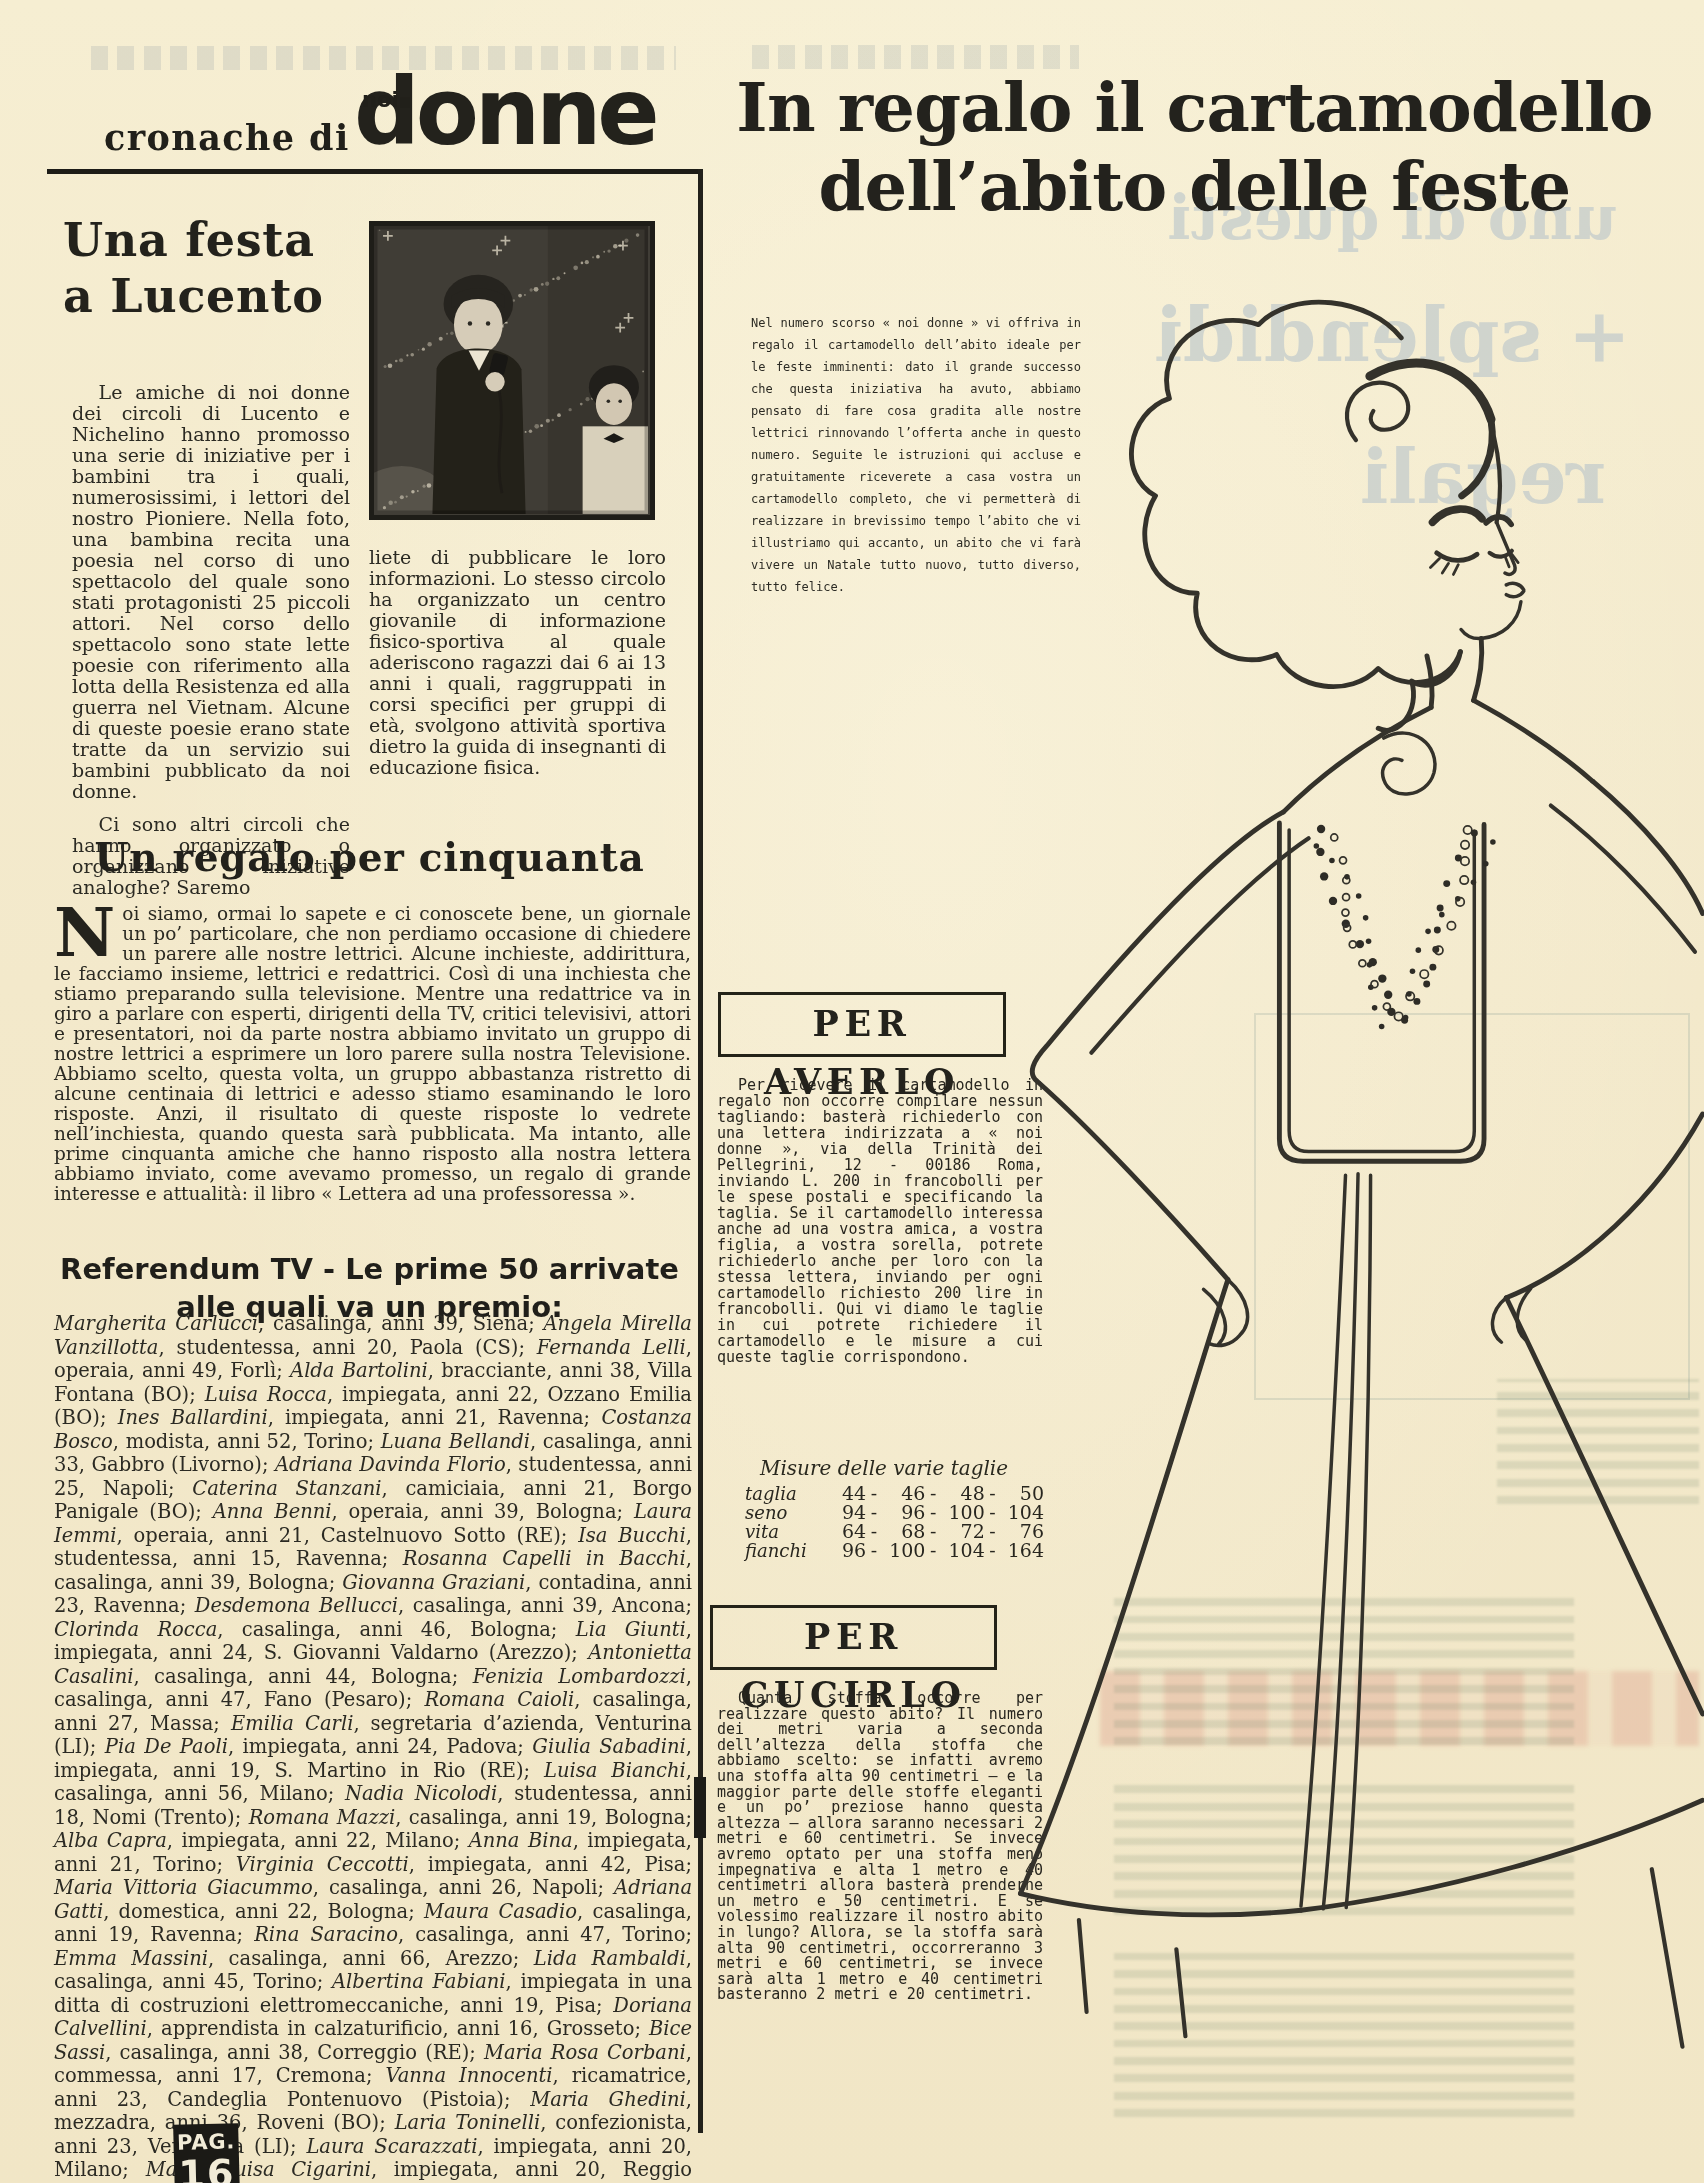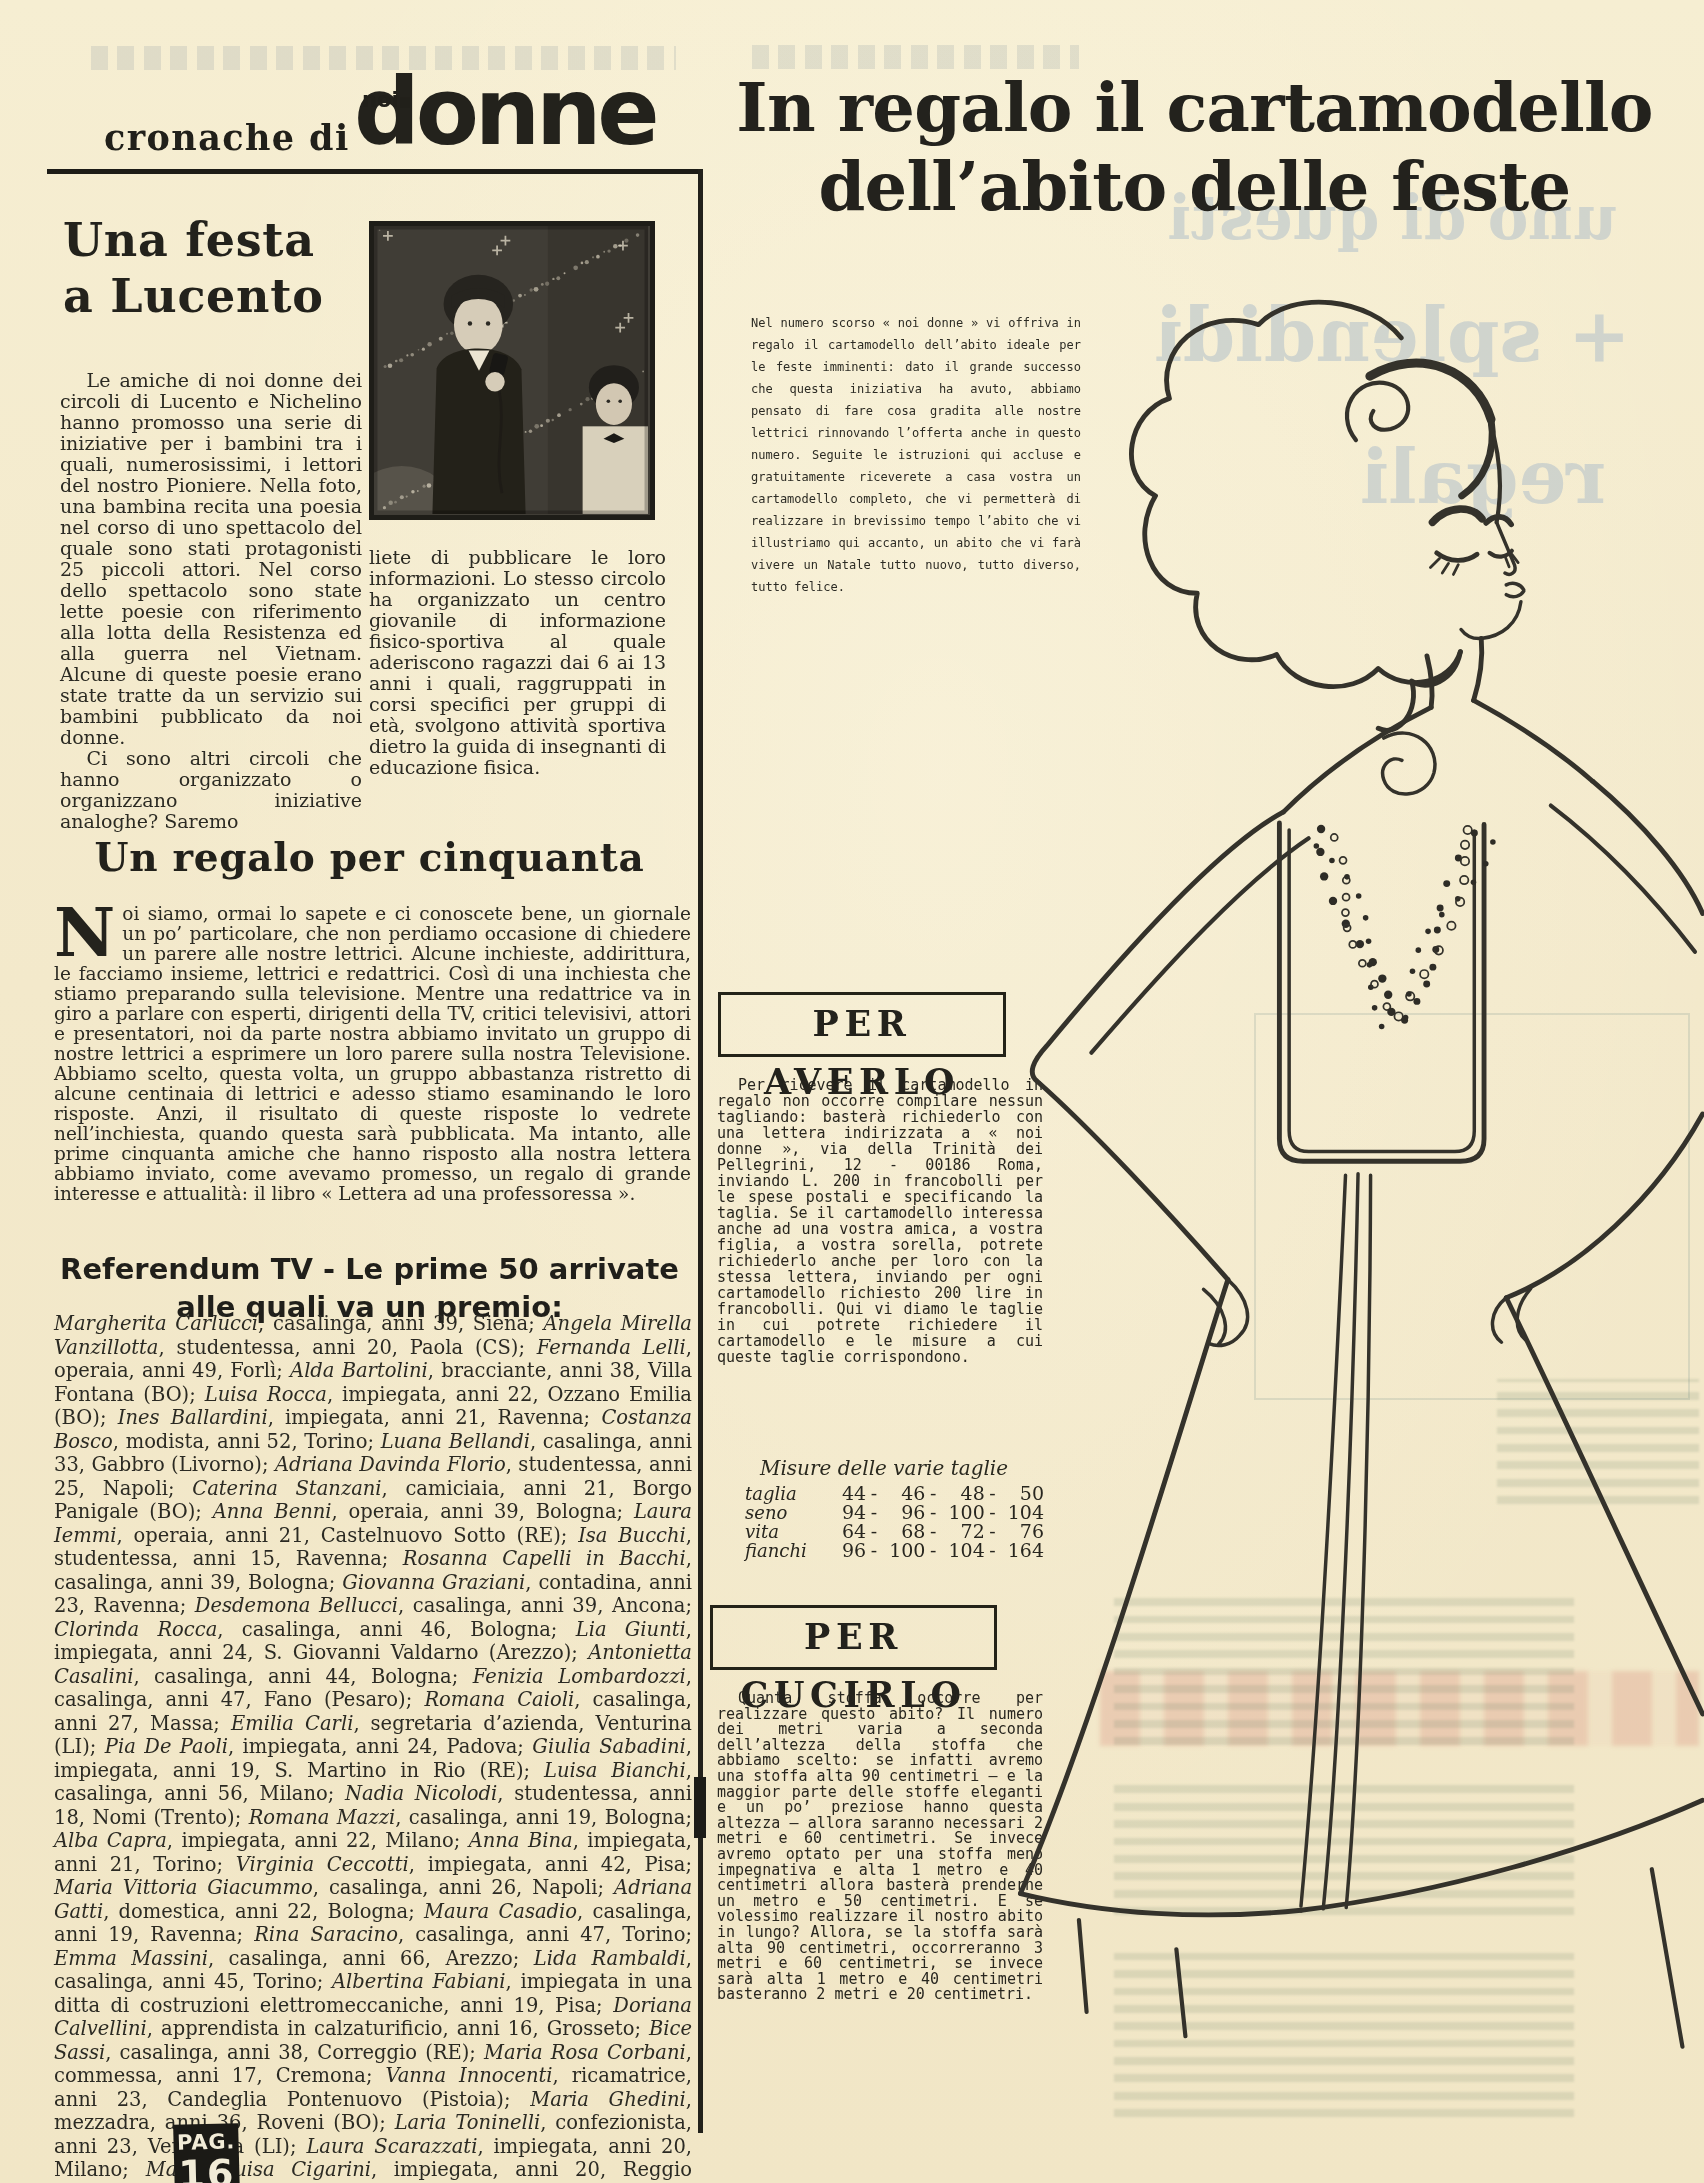--- a/index.html
+++ b/index.html
@@ -21,21 +21,21 @@
     font-family:"DejaVu Sans","Liberation Sans",sans-serif; color:#23221c; line-height:1;}
   .headline{left:700px; top:68px; width:989px; text-align:center;
     font-size:67px; line-height:79px; font-weight:bold; color:#23221d; letter-spacing:-0.7px;}
   .rule-top{left:47px; top:169px; width:655px; height:4.9px; background:#1d1c17;}
   .rule-vert{left:698px; top:169px; width:4.9px; height:1964px; background:#22211b;}
   .rule-blot{left:694px; top:1777px; width:12px; height:61px; background:#1d1c17;}
   
   .festa-title{left:63px; top:212px; font-size:46px; line-height:56px; font-weight:bold; letter-spacing:0.7px; color:#23221c;}
   .col-text{ text-align:justify; color:#2b2a23;}
   .festa-c1{left:60px; top:370px; width:302px; font-size:19px; line-height:21px;}
-  .festa-c1 p{margin:0; text-indent:1.4em;}
+  .festa-c1 p{margin:12px; text-indent:1.4em;}
   .festa-c2{left:369px; top:547px; width:297px; font-size:19px; line-height:21px;}
   .photo{left:369px; top:221px; width:286px; height:299px; border:5.6px solid #1e1d18; box-sizing:border-box; background:#403d36;}
   .regalo-title{left:56px; top:834px; width:627px; text-align:center;
     font-size:39px; font-weight:bold; letter-spacing:0.7px; color:#22211b;}
   .regalo-body{left:54px; top:904px; width:637px; font-size:18.5px; line-height:20px;}
   .dropcap{float:left; font-size:67px; line-height:52px; padding:2.8px 7px 0 0; font-weight:bold; color:#24231d;}
   .ref-heading{left:56px; top:1250px; width:627px; text-align:center;
     font-family:"DejaVu Sans","Liberation Sans",sans-serif;
     font-size:29px; line-height:38px; font-weight:bold; color:#201f1a;}
   .winners{left:54px; top:1312px; width:638px; font-size:19.5px; line-height:23.5px;}

